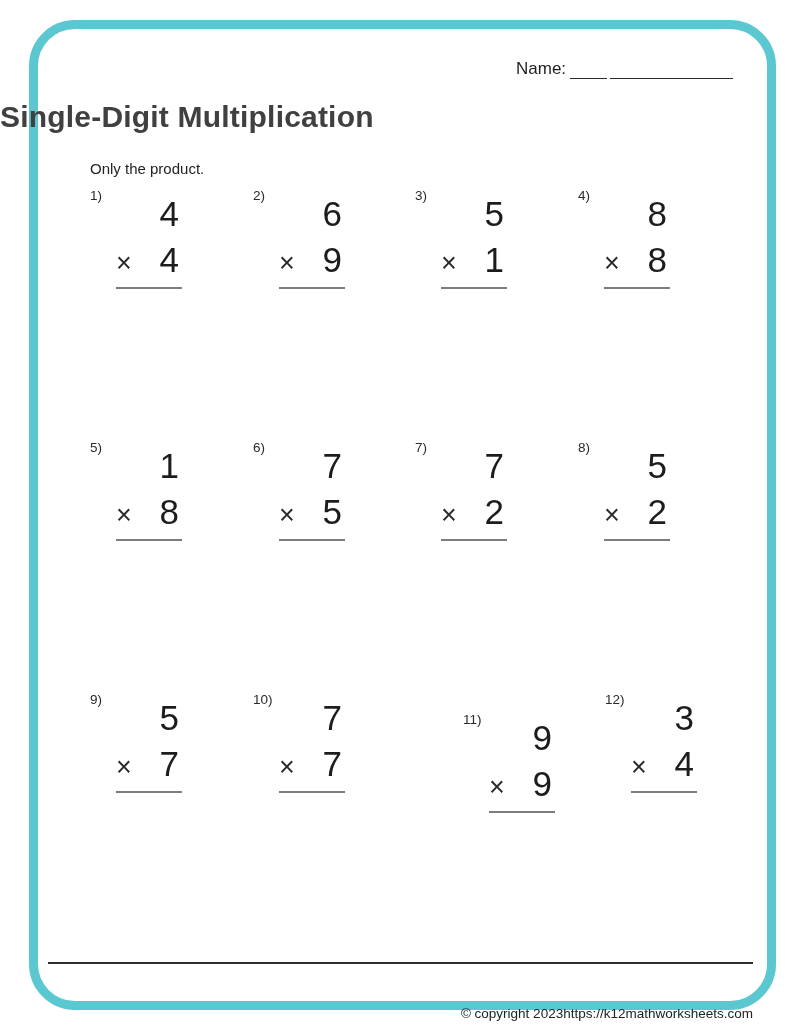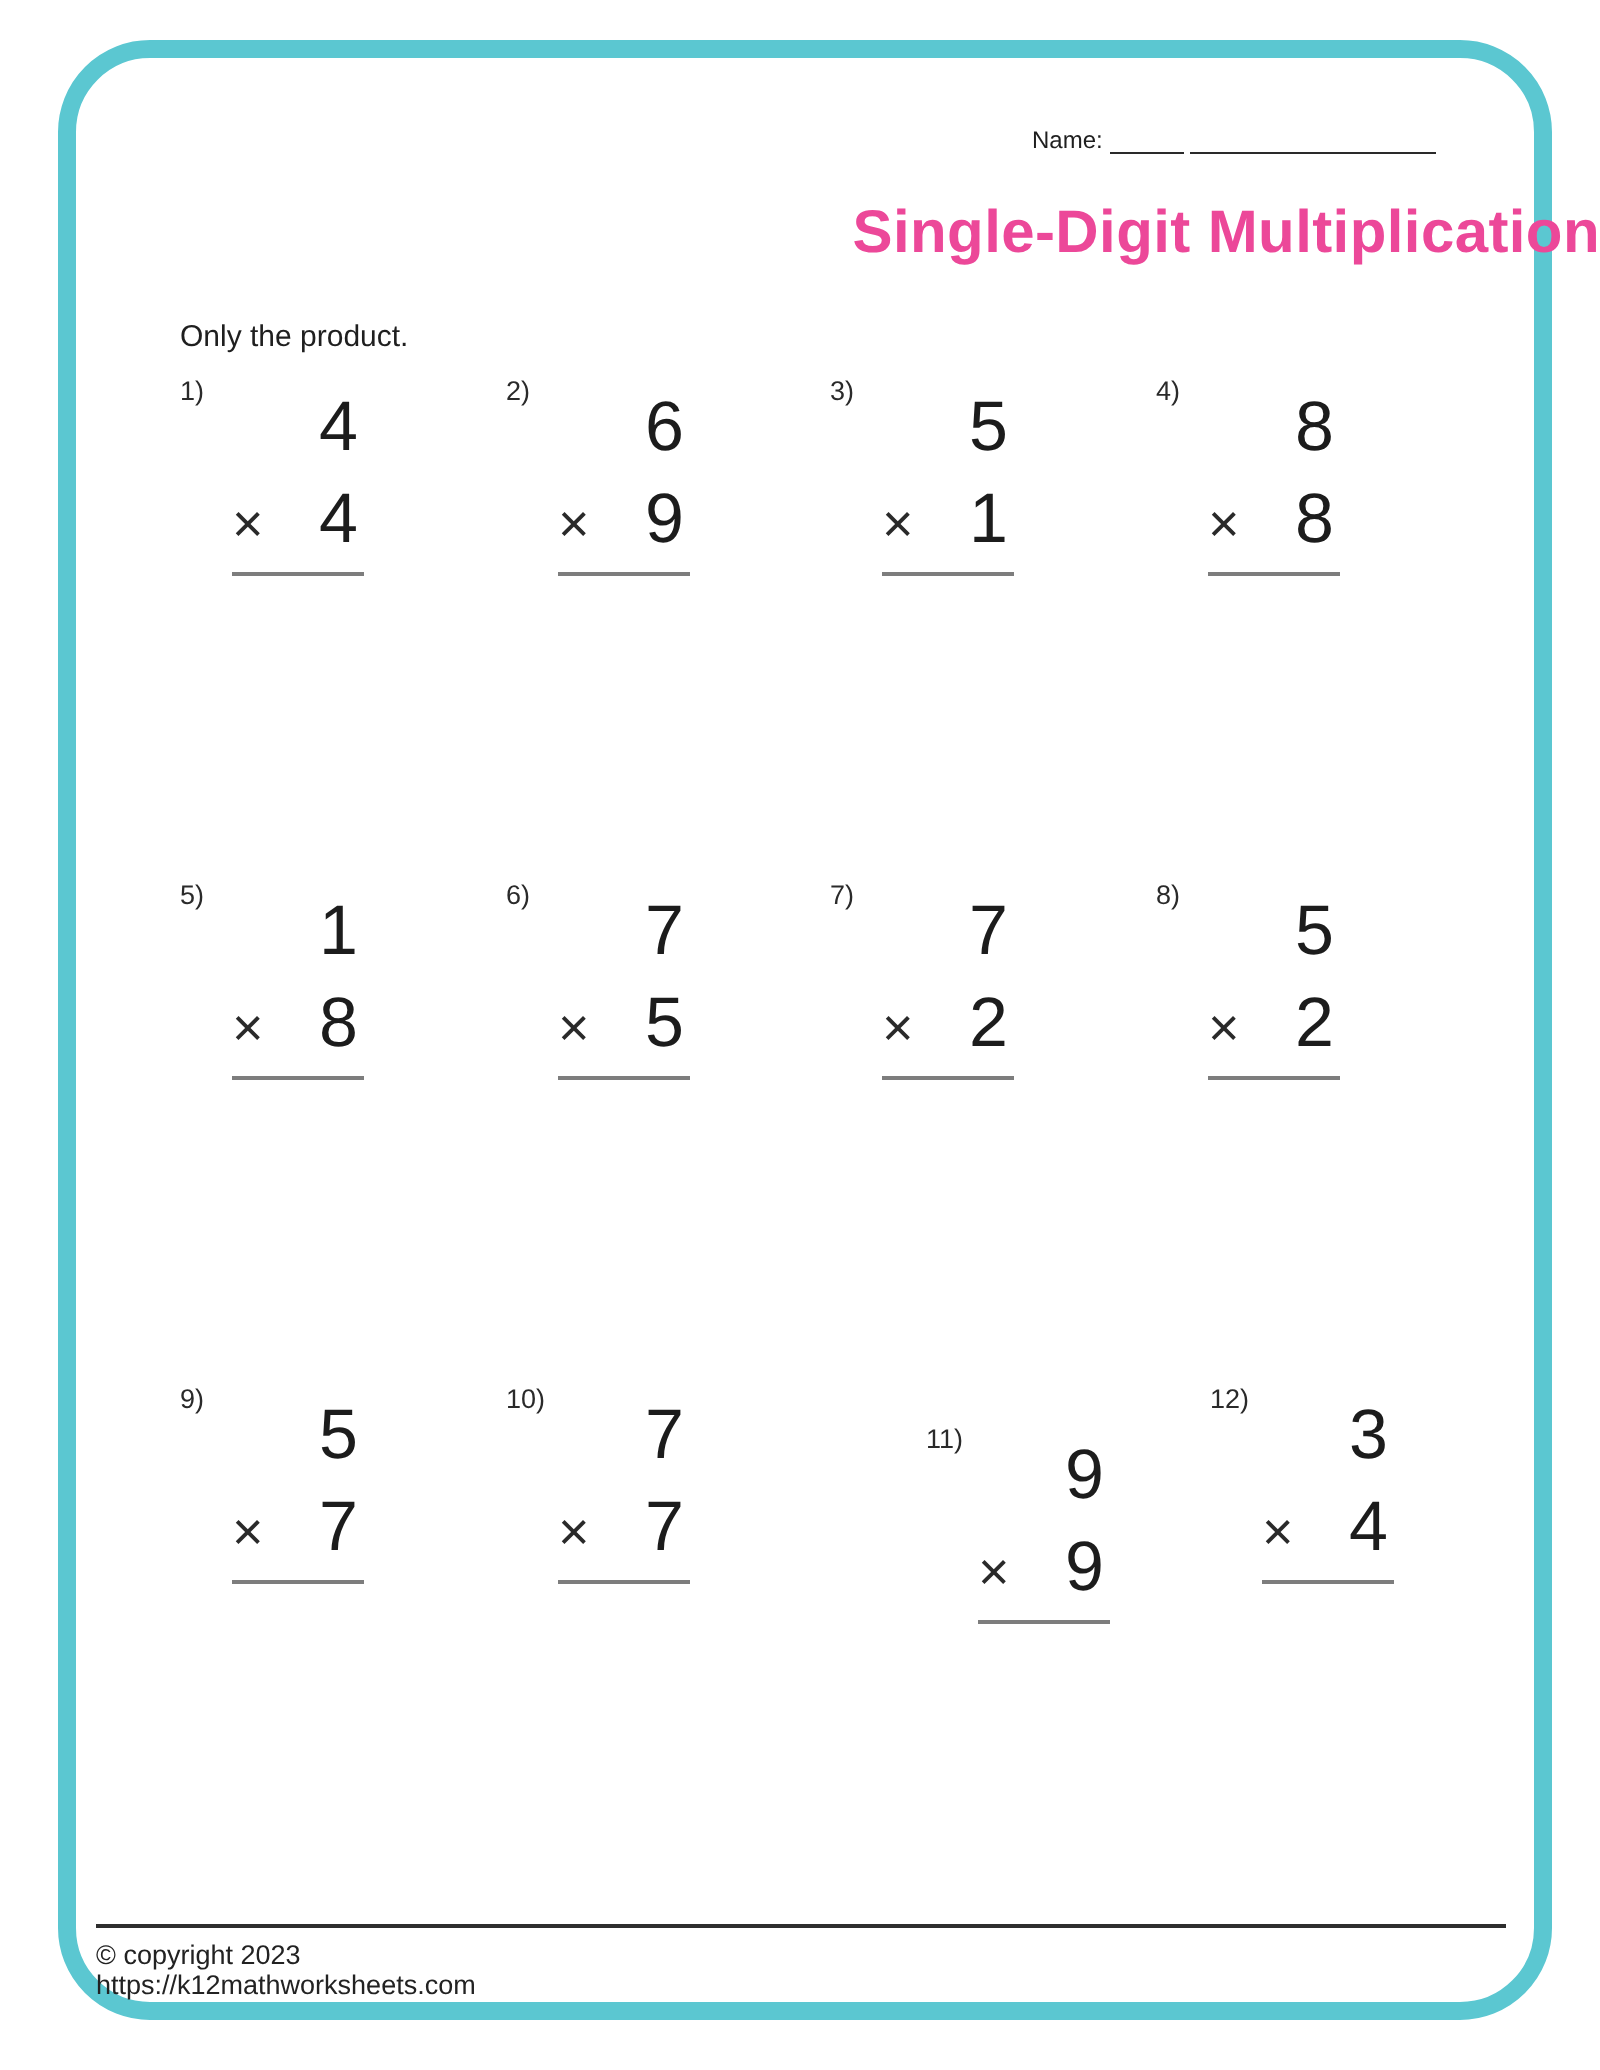--- a/index.html
+++ b/index.html
@@ -19,43 +19,43 @@
     width: 729px;
     height: 972px;
     border: 9px solid var(--accent, #5bc7d1);
     border-radius: 46px;
     box-sizing: content-box;
   }
   .name-row {
     position: absolute;
     left: 516px;
     top: 59px;
-    font-size: 12px;
+    font-size: 17px;
     color: #1f1f1f;
     display: flex;
     align-items: flex-end;
   }
   .name-row .label { padding-right: 4px; }
   .name-line-seg {
     display: inline-block;
     height: 17px;
     border-bottom: 1.6px solid #2a2a2a;
   }
   .seg1 { width: 37px; margin-right: 3px; }
   .seg2 { width: 123px; }
   .title {
     position: absolute;
     left: 0;
     right: 0;
     top: 100px;
-    text-align: right;
+    text-align: left;
     font-size: 30px;
     font-weight: bold;
     letter-spacing: 0.2px;
-    color: #ec4899;
+    color: #404040;
   }
   .instruction {
     position: absolute;
     left: 90px;
     top: 160px;
     font-size: 15px;
     color: #1f1f1f;
   }
   .problem {
     position: absolute;
@@ -104,27 +104,26 @@
   .footer-line {
     position: absolute;
     left: 48px;
     top: 962px;
     width: 705px;
     border-top: 2px solid #2e2e2e;
   }
   .footer-row {
     position: absolute;
     left: 48px;
-    top: 970px;
+    top: 1006px;
     width: 705px;
     display: flex;
-    justify-content: flex-start;
+    justify-content: flex-end;
     font-size: 13.5px;
     color: #222;
-    flex-direction: column;
   }
 </style>
 </head>
 <body>
 
 <div class="page">
   <div class="frame"></div>
 
   <div class="name-row">
     <span class="label">Name:</span>

